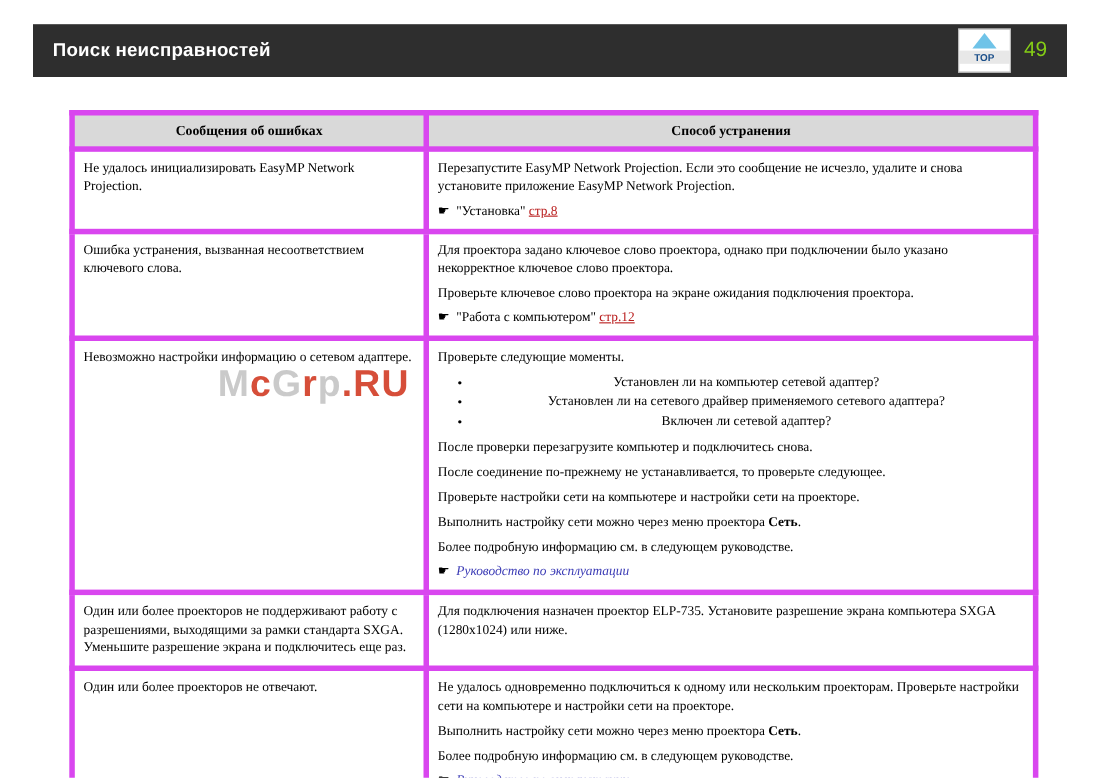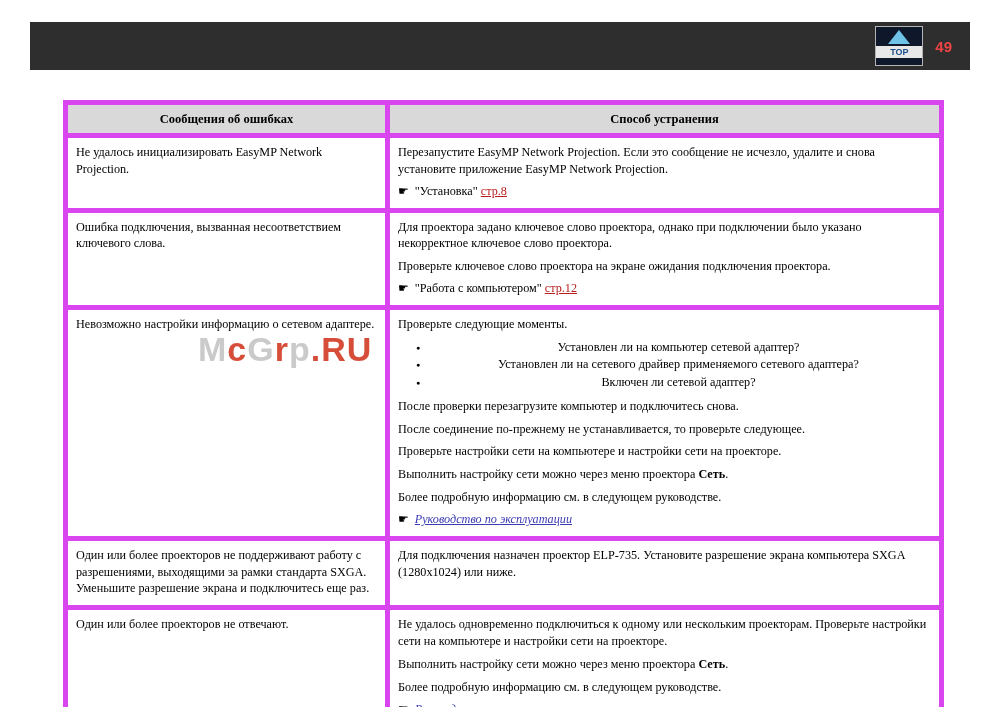--- a/index.html
+++ b/index.html
@@ -37,21 +37,21 @@
   }
   .header-right {
     margin-left: auto;
     display: flex;
     align-items: center;
     height: 100%;
   }
   .top-button {
     width: 48px;
     height: 40px;
-    background: #0f172a;
+    background: #ffffff;
     border: 1px solid #b5b5b5;
     margin-right: 12px;
     display: flex;
     flex-direction: column;
     align-items: center;
     justify-content: flex-start;
     box-sizing: border-box;
     padding-top: 3px;
   }
   .top-button .tri {
@@ -66,24 +66,24 @@
     font-family: "Liberation Sans", sans-serif;
     font-size: 9px;
     font-weight: bold;
     color: #1b4f8a;
     background: #e8e8e8;
     width: 100%;
     text-align: center;
     line-height: 12px;
   }
   .page-number {
-    color: #ef4444;
+    color: #84cc16;
     font-family: "Liberation Sans", sans-serif;
-    font-size: 15px;
-    font-weight: bold;
+    font-size: 19px;
+    font-weight: normal;
     margin-right: 18px;
   }
 
   
   .doc-table {
     position: absolute;
     left: 63px;
     top: 100px;
     width: 876px;
     border-collapse: collapse;
@@ -151,21 +151,20 @@
   .ref-text {
     font-size: 12.2px;
     line-height: 1.3;
   }
   .ref-link {
     color: #b91c1c;
     text-decoration: underline;
   }
   .ref-link-italic {
     color: #3b3bb5;
-    text-decoration: underline;
     font-style: italic;
   }
   .bold { font-weight: bold; }
 
   
   .watermark {
     position: absolute;
     left: 198px;
     top: 330px;
     font-family: "Liberation Sans", sans-serif;
@@ -175,20 +174,21 @@
     letter-spacing: 1px;
     pointer-events: none;
     opacity: 0.95;
   }
   .watermark .wm-red { color: #d4452f; }
 </style>
 </head>
 <body>
 
 <div class="header">
+  <div class="header-title">Поиск неисправностей</div>
   <div class="header-right">
     <div class="top-button">
       <div class="tri"></div>
       <div class="top-label">TOP</div>
     </div>
     <div class="page-number">49</div>
   </div>
 </div>
 
 <table class="doc-table">
@@ -220,21 +220,21 @@
               <span class="ref-link">стр.8</span>
             </span>
           </div>
         </div>
       </td>
     </tr>
 
     <tr>
       <td>
         <div class="cell-text">
-          <p>Ошибка подключения, вызванная несоответствием ключевого слова.</p>
+          <p>Ошибка устранения, вызванная несоответствием ключевого слова.</p>
         </div>
       </td>
       <td>
         <div class="cell-text">
           <p>Для проектора задано ключевое слово проектора, однако при подключении было указано некорректное ключевое слово проектора.</p>
           <p>Проверьте ключевое слово проектора на экране ожидания подключения проектора.</p>
           <div class="ref-line">
             <span class="ref-icon">☛</span>
             <span class="ref-text">
               <span>"Работа с компьютером"</span>

